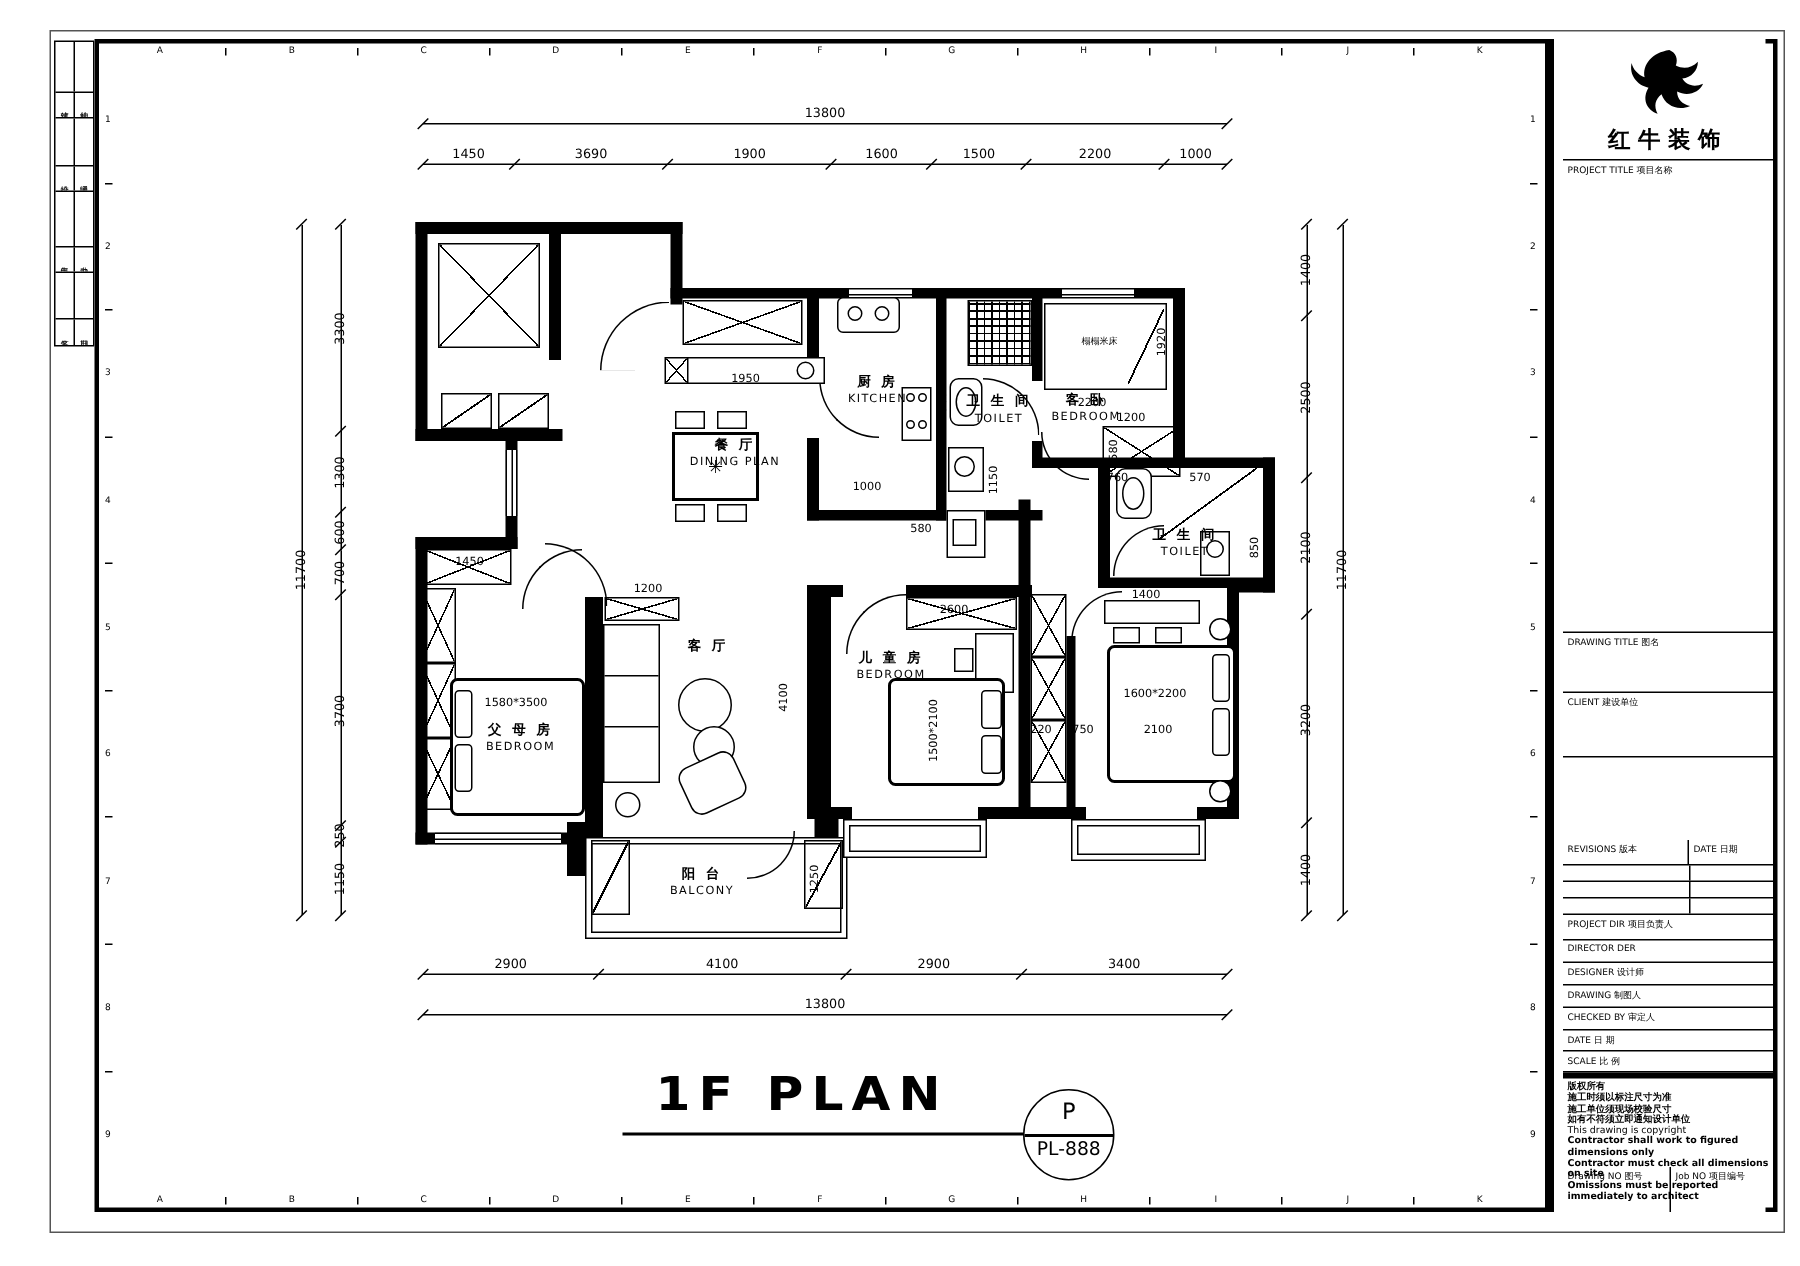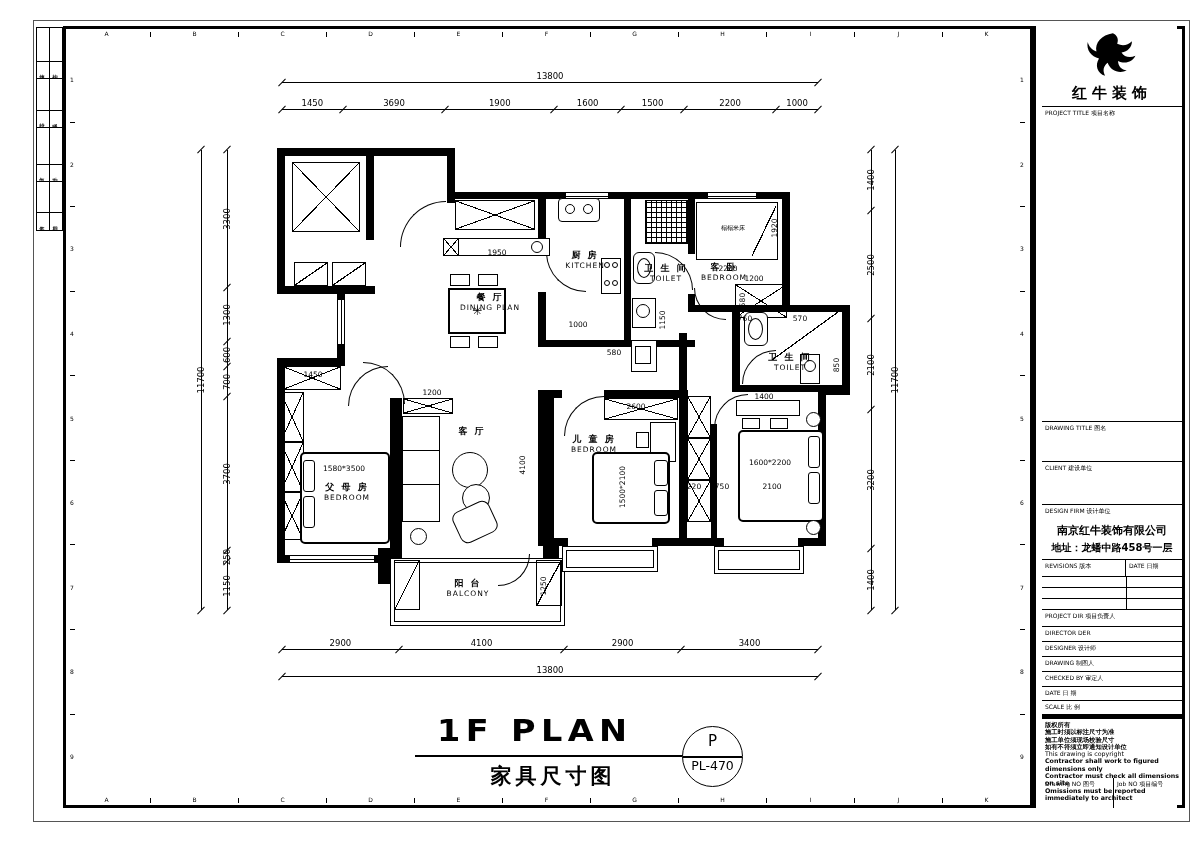--- a/index.html
+++ b/index.html
@@ -519,42 +519,36 @@
   <span class="md" style="left:772px;top:486px">2100</span>
   <span class="md" style="left:636px;top:406px">2600</span>
   <span class="md" style="left:432px;top:392px">1200</span>
   <span class="md mv" style="left:398px;top:468px">3500</span>
   <span class="md mv" style="left:522px;top:465px">4100</span>
   <span class="md mv" style="left:543px;top:586px">1250</span>
   <span class="md" style="left:313px;top:374px">1450</span>
 
   <div class="ptitle">1F PLAN</div>
   <div class="pline"></div>
-  <div class="psub">家具尺寸图</div>
   <div class="stamp">
     <span class="sp">P</span>
-    <span class="sc2">PL-470</span>
+    <span class="sc2">PL-888</span>
   </div>
 
   <div class="panel">
    <div class="pinner">
     <div class="pcell" style="top:0;height:81px">
       <svg width="52" height="50" viewBox="0 0 60 52" style="position:absolute;left:44px;top:4px">
         <path fill="#000" d="M31 1 C18 3 10 12 12 22 C7 20 3 16 2 11 C0 20 6 28 15 30 C10 38 13 47 22 50 C19 44 20 39 25 35 C28 44 38 48 47 44 C41 43 37 39 37 33 C45 37 54 34 57 27 C50 30 44 28 41 23 C48 22 53 17 53 10 C48 15 42 16 36 13 C38 8 36 3 31 1 Z"></path>
       </svg>
       <div class="brand">红牛装饰</div>
     </div>
     <div class="pcell" style="top:81px;height:315px"><span class="plab">PROJECT TITLE  项目名称</span></div>
     <div class="pcell" style="top:396px;height:40px"><span class="plab">DRAWING TITLE  图名</span></div>
     <div class="pcell" style="top:436px;height:43px"><span class="plab">CLIENT  建设单位</span></div>
-    <div class="pcell" style="top:479px;height:55px">
-      <span class="plab">DESIGN FIRM  设计单位</span>
-      <div class="firm1">南京红牛装饰有限公司</div>
-      <div class="firm2">地址：龙蟠中路458号一层</div>
-    </div>
     <div class="pcell" style="top:534px;height:50px;padding:0">
       <div class="revhead">
             <span>REVISIONS  版本</span>
             <span>DATE  日期</span>
           </div>
       <div class="revrow"></div>
           <div class="revrow"></div>
           <div class="revrow"></div>
     </div>
     <div class="pcell" style="top:584px;height:17px"><span class="plab">PROJECT DIR  项目负责人</span></div>

